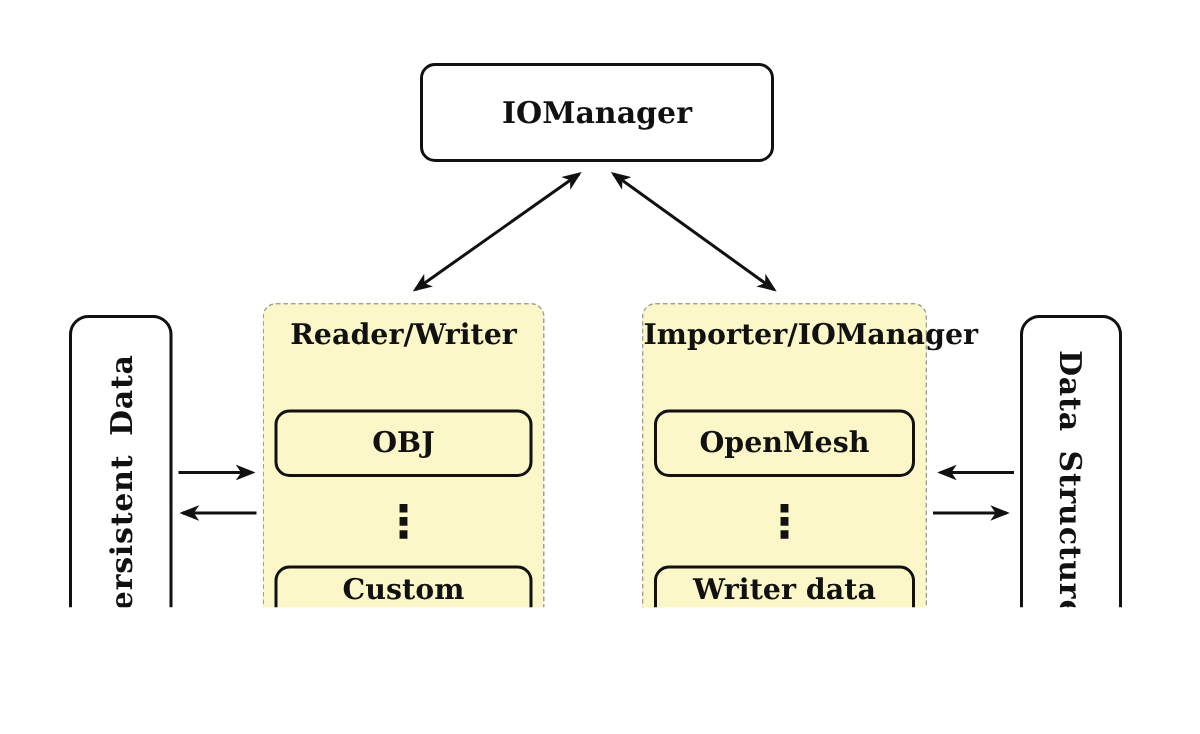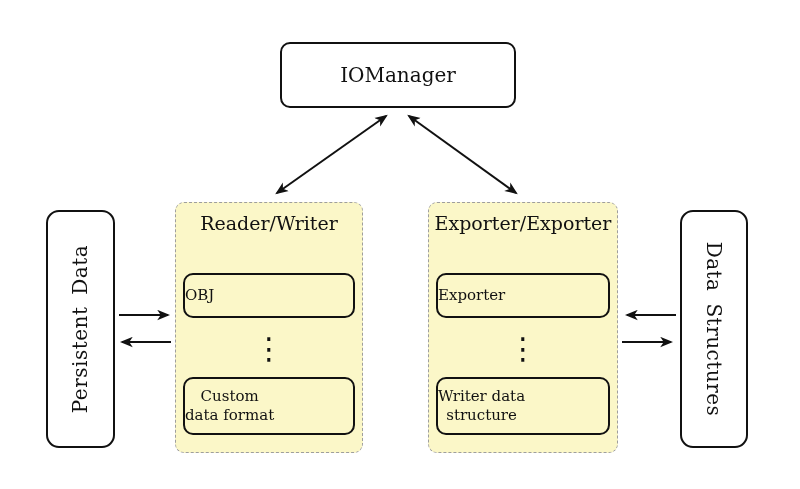--- a/index.html
+++ b/index.html
@@ -5,24 +5,25 @@
   :root{
     --background:#ffffff;
     --panel-fill:#fbf7c8;
     --panel-border:#9e9e9e;
     --box-border:#111111;
     --arrow:#111111;
     --text:#111111;
   }
   html,body{margin:0;padding:0;background:var(--background);}
   .canvas{
-    position:relative;width:800px;height:489px;overflow:hidden;
+    position:relative;width:800px;height:405px;overflow:hidden;
     background:var(--background);
     font-family:"DejaVu Serif","Liberation Serif",serif;
     color:var(--text);
+    font-weight:bold;
   }
   .arrows{position:absolute;left:0;top:0;width:800px;height:489px;pointer-events:none;}
   .arrows line{stroke:var(--arrow);stroke-width:2;}
   .arrows .ah{fill:var(--arrow);}
 
   .node{
     position:absolute;box-sizing:border-box;background:var(--background);
     border:2.5px solid var(--box-border);display:flex;align-items:center;justify-content:center;
   }
   .io-node{left:280px;top:42px;width:236px;height:66px;border-radius:10px;font-size:20px;}
@@ -42,22 +43,22 @@
   .panel-left{left:175px;width:188px;}
   .panel-right{left:428px;width:190px;}
   .panel-title{
     position:absolute;left:0;right:0;top:9px;text-align:center;
     font-size:19px;line-height:1.2;
   }
   .inner-box{
     position:absolute;left:7px;right:7px;box-sizing:border-box;
     background:var(--panel-fill);
     border:2.5px solid var(--box-border);border-radius:10px;
-    display:flex;align-items:center;justify-content:flex-start;text-align:center;
-    font-size:15px;line-height:1.3;white-space:pre-line;
+    display:flex;align-items:center;justify-content:center;text-align:center;
+    font-size:19px;line-height:1.3;white-space:pre-line;
   }
   .inner-top{top:70px;height:45px;}
   .inner-bottom{top:174px;height:58px;}
   .ellipsis{
     position:absolute;left:0;right:0;top:124px;height:44px;
     display:flex;align-items:center;justify-content:center;
     font-size:30px;font-family:"DejaVu Sans","Liberation Sans",sans-serif;
     line-height:1;color:var(--text);
   }
 </style>
@@ -94,23 +95,23 @@
       <span>OBJ</span>
     </div>
     <div class="ellipsis">⋮</div>
     <div class="inner-box inner-bottom">
       <span>Custom
 data format</span>
     </div>
   </div>
 
   <div class="panel panel-right">
-    <div class="panel-title">Exporter/Exporter</div>
+    <div class="panel-title">Importer/IOManager</div>
     <div class="inner-box inner-top">
-      <span>Exporter</span>
+      <span>OpenMesh</span>
     </div>
     <div class="ellipsis">⋮</div>
     <div class="inner-box inner-bottom">
       <span>Writer data
 structure</span>
     </div>
   </div>
 
   <div class="node side-node side-right">
     <span class="vtext rot-cw">Data Structures</span>

